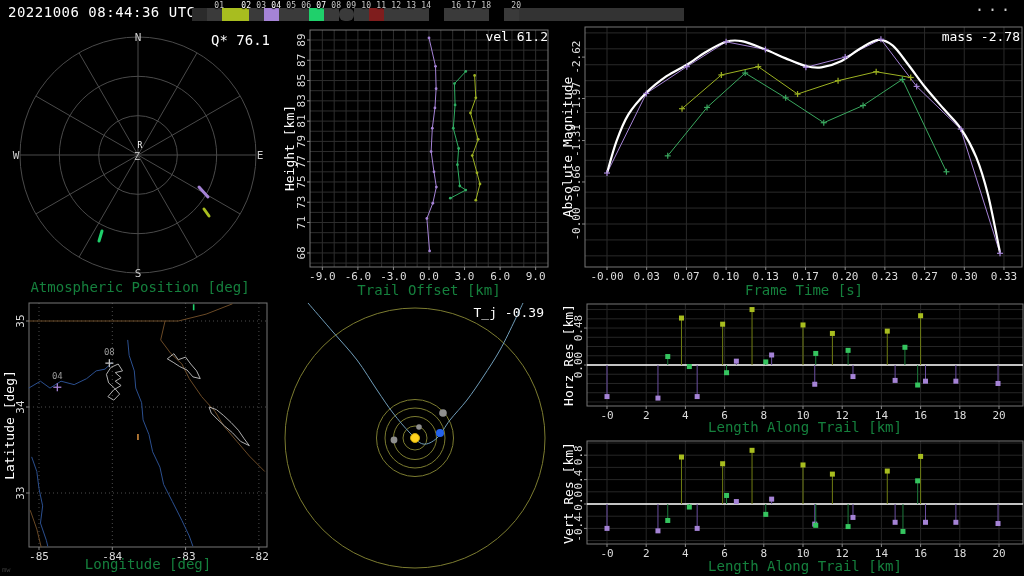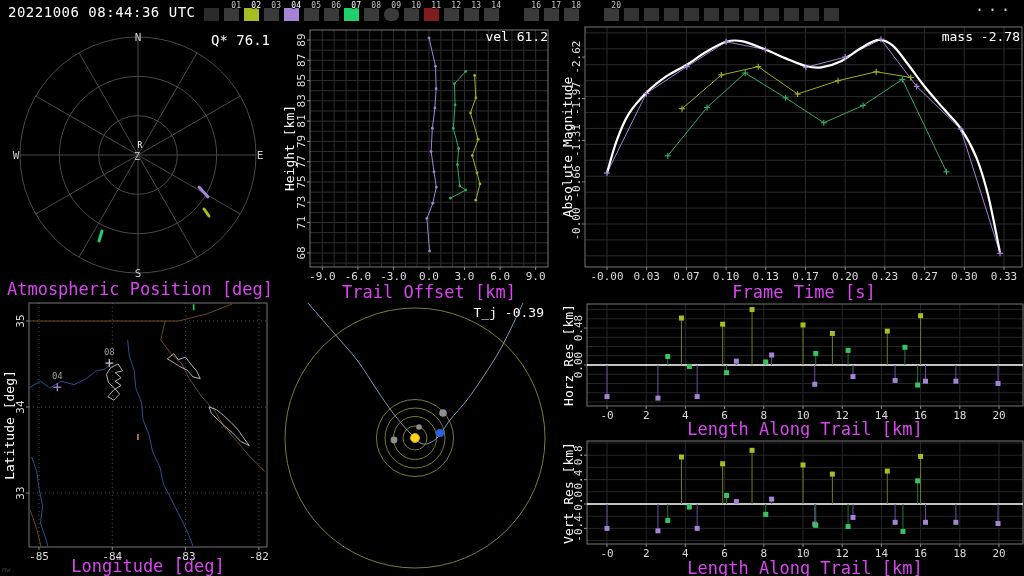--- a/index.html
+++ b/index.html
@@ -1,29 +1,29 @@
 <!DOCTYPE html>
 <html><head>
 <meta charset="utf-8">
 <style>
   html,body{margin:0;padding:0;background:#000}
   #app{position:relative;width:1024px;height:576px;background:#000;overflow:hidden;
        font-family:"DejaVu Sans Mono","Liberation Mono",monospace}
   .topbar{position:absolute;left:0;top:0;width:1024px;height:24px;background:#000}
   .ts{position:absolute;left:8px;top:4px;font-size:14px;color:#fff;letter-spacing:0.5px;white-space:nowrap}
-  .stations{position:absolute;left:204px;top:8px;height:14px;display:flex;gap:5px}
+  .stations{position:absolute;left:192px;top:8px;height:14px;display:flex;}
   .station{position:relative;width:15px;height:13px;flex:0 0 15px}
   .station span{position:absolute;top:-6px;right:-2px;font-size:8px;line-height:8px;color:#c8c8c8;
                 text-shadow:0 0 2px #000,0 1px 1px #000}
   .station.active span{color:#fff}
   .dots{position:absolute;right:10px;top:-3px;color:#ccc;font-size:15px;letter-spacing:4px;cursor:pointer}
   .panel{position:absolute;background:#000}
   .panel svg{position:absolute;left:0;top:0;display:block}
   .ptitle{position:absolute;color:#fff;font-size:13px;white-space:nowrap}
-  .xlabel{position:absolute;color:#d946ef;font-size:17px;white-space:nowrap;transform:translateX(-50%)}
+  .xlabel{position:absolute;color:#15803d;font-size:14px;white-space:nowrap;transform:translateX(-50%)}
   .ylabel{position:absolute;color:#fff;font-size:13px;white-space:nowrap;
           transform:translate(-50%,-50%) rotate(-90deg)}
   .wm{position:absolute;left:2px;bottom:2px;color:#3c3c3c;font-size:7px}
   #p-atmo{left:0;top:24px;width:280px;height:276px}
   #p-trail{left:280px;top:24px;width:280px;height:276px}
   #p-mag{left:560px;top:24px;width:464px;height:276px}
   #p-map{left:0;top:300px;width:280px;height:276px}
   #p-orb{left:280px;top:300px;width:280px;height:276px}
   #p-horz{left:560px;top:300px;width:464px;height:138px}
   #p-vert{left:560px;top:438px;width:464px;height:138px}
@@ -32,21 +32,21 @@
 <body>
 
 <div id="app">
   <div class="topbar">
     <span class="ts">20221006 08:44:36 UTC</span>
     <div class="stations" id="stations">
         <div class="station" style="background: rgb(43, 43, 43);"></div>
         <div class="station" style="background: rgb(58, 58, 58);">
           <span>01</span>
         </div>
-        <div class="station active" style="background: rgb(168, 189, 31);">
+        <div class="station active" style="background: rgb(168, 189, 31); padding-left: 12px;">
           <span>02</span>
         </div>
         <div class="station" style="background: rgb(58, 58, 58);">
           <span>03</span>
         </div>
         <div class="station active" style="background: rgb(165, 131, 214);">
           <span>04</span>
         </div>
         <div class="station" style="background: rgb(58, 58, 58);">
           <span>05</span>

